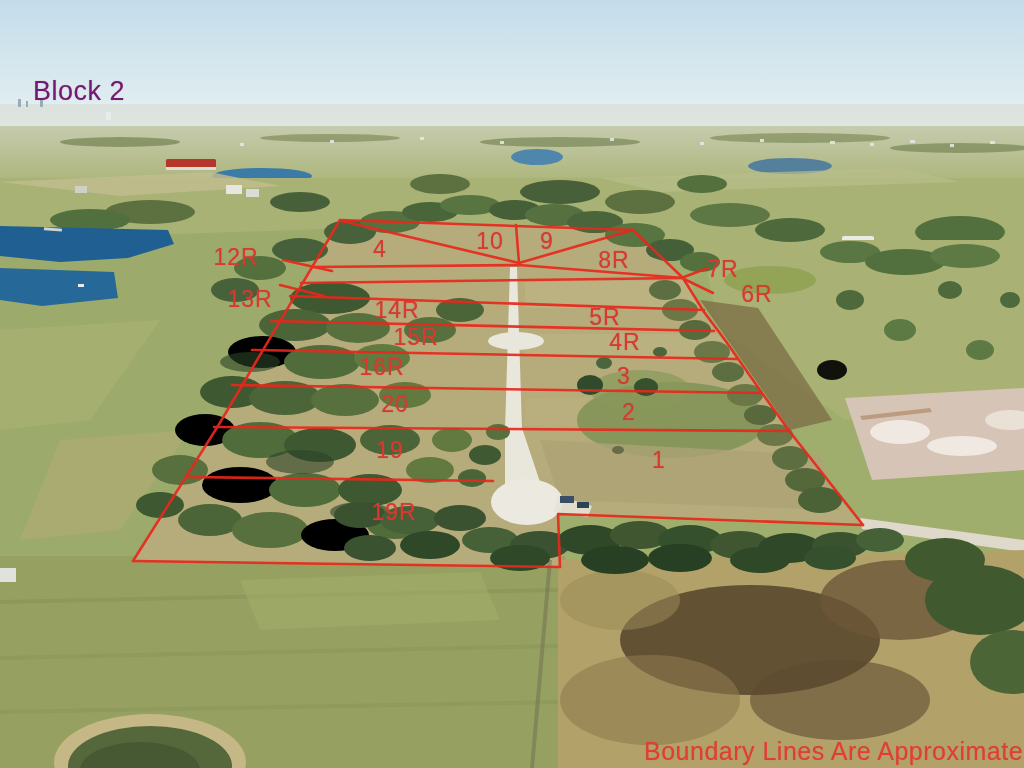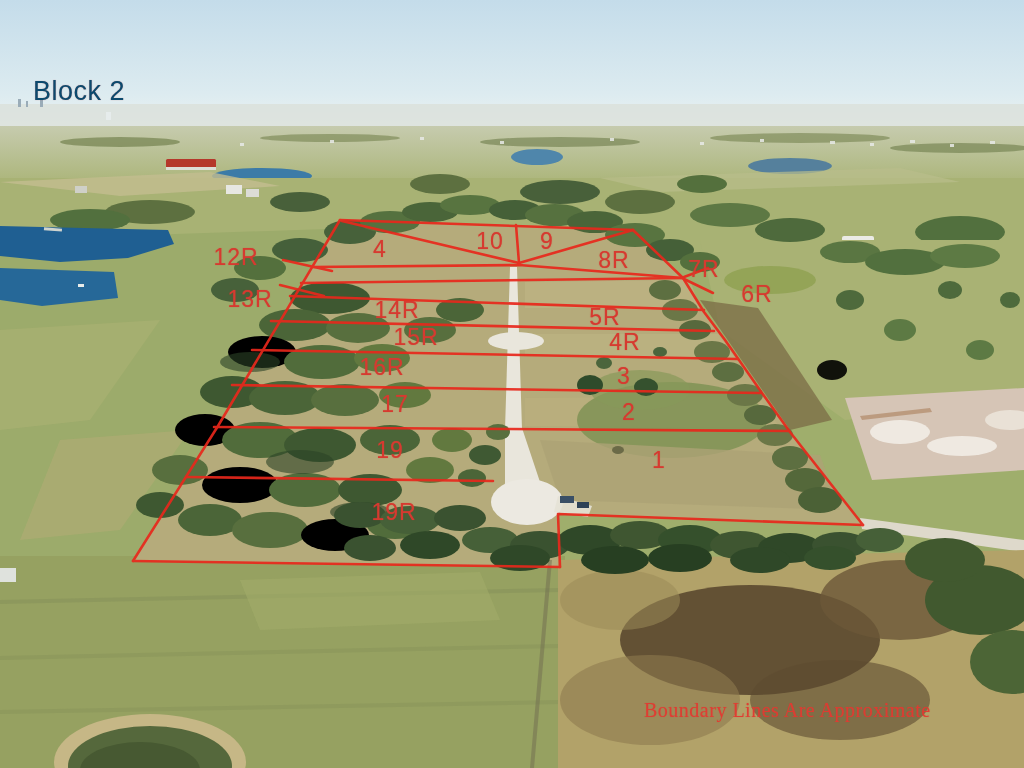--- a/index.html
+++ b/index.html
@@ -8,26 +8,26 @@
     font-family:"Liberation Sans",sans-serif;background:#9fae6c;
   }
   .stage svg{position:absolute;left:0;top:0;}
   .anno{position:absolute;z-index:5;white-space:nowrap;pointer-events:none;}
   .lot{
     position:absolute;z-index:5;transform:translate(-50%,-50%);
     font-size:23px;line-height:1;color:#d63a30;letter-spacing:1px;
     text-shadow:0 0 1px rgba(214,58,48,.6);white-space:nowrap;
   }
   .block-label{
-    left:33px;top:76px;font-size:27px;color:#0c4a6e;letter-spacing:.5px;
+    left:33px;top:76px;font-size:27px;color:#701a75;letter-spacing:.5px;
     text-shadow:0 0 1px rgba(207,52,52,.5);
   }
   .disclaimer{
-    left:644px;top:699px;font-size:20px;color:#e23a31;letter-spacing:.5px;
-    text-shadow:0 0 1px rgba(226,58,49,.5);opacity:.95;font-family:Liberation Serif, serif;
+    left:644px;top:737px;font-size:25px;color:#e23a31;letter-spacing:.5px;
+    text-shadow:0 0 1px rgba(226,58,49,.5);opacity:.95;
   }
 </style>
 </head>
 <body>
 
 <div class="stage">
 
 <svg width="1024" height="768" viewBox="0 0 1024 768">
   <defs>
     <linearGradient id="sky" x1="0" y1="0" x2="0" y2="1">
@@ -292,29 +292,29 @@
 </svg>
 
 <div class="anno block-label">Block 2</div>
 
 <div class="lot" style="left:380px;top:249px">4</div>
 <div class="lot" style="left:490px;top:241px">10</div>
 <div class="lot" style="left:547px;top:241px">9</div>
 <div class="lot" style="left:614px;top:260px">8R</div>
 <div class="lot" style="left:236px;top:257px">12R</div>
 <div class="lot" style="left:250px;top:299px">13R</div>
-<div class="lot" style="left:704px;top:269px">7R</div>
+<div class="lot" style="left:723px;top:269px">7R</div>
 <div class="lot" style="left:757px;top:294px">6R</div>
 <div class="lot" style="left:397px;top:310px">14R</div>
 <div class="lot" style="left:605px;top:317px">5R</div>
 <div class="lot" style="left:416px;top:337px">15R</div>
 <div class="lot" style="left:625px;top:342px">4R</div>
 <div class="lot" style="left:382px;top:367px">16R</div>
 <div class="lot" style="left:624px;top:376px">3</div>
-<div class="lot" style="left:395px;top:404px">17</div>
+<div class="lot" style="left:395px;top:404px">20</div>
 <div class="lot" style="left:629px;top:412px">2</div>
 <div class="lot" style="left:390px;top:450px">19</div>
 <div class="lot" style="left:659px;top:460px">1</div>
 <div class="lot" style="left:394px;top:512px">19R</div>
 
 <div class="anno disclaimer">Boundary Lines Are Approximate</div>
 
 </div>
 
 </body></html>

